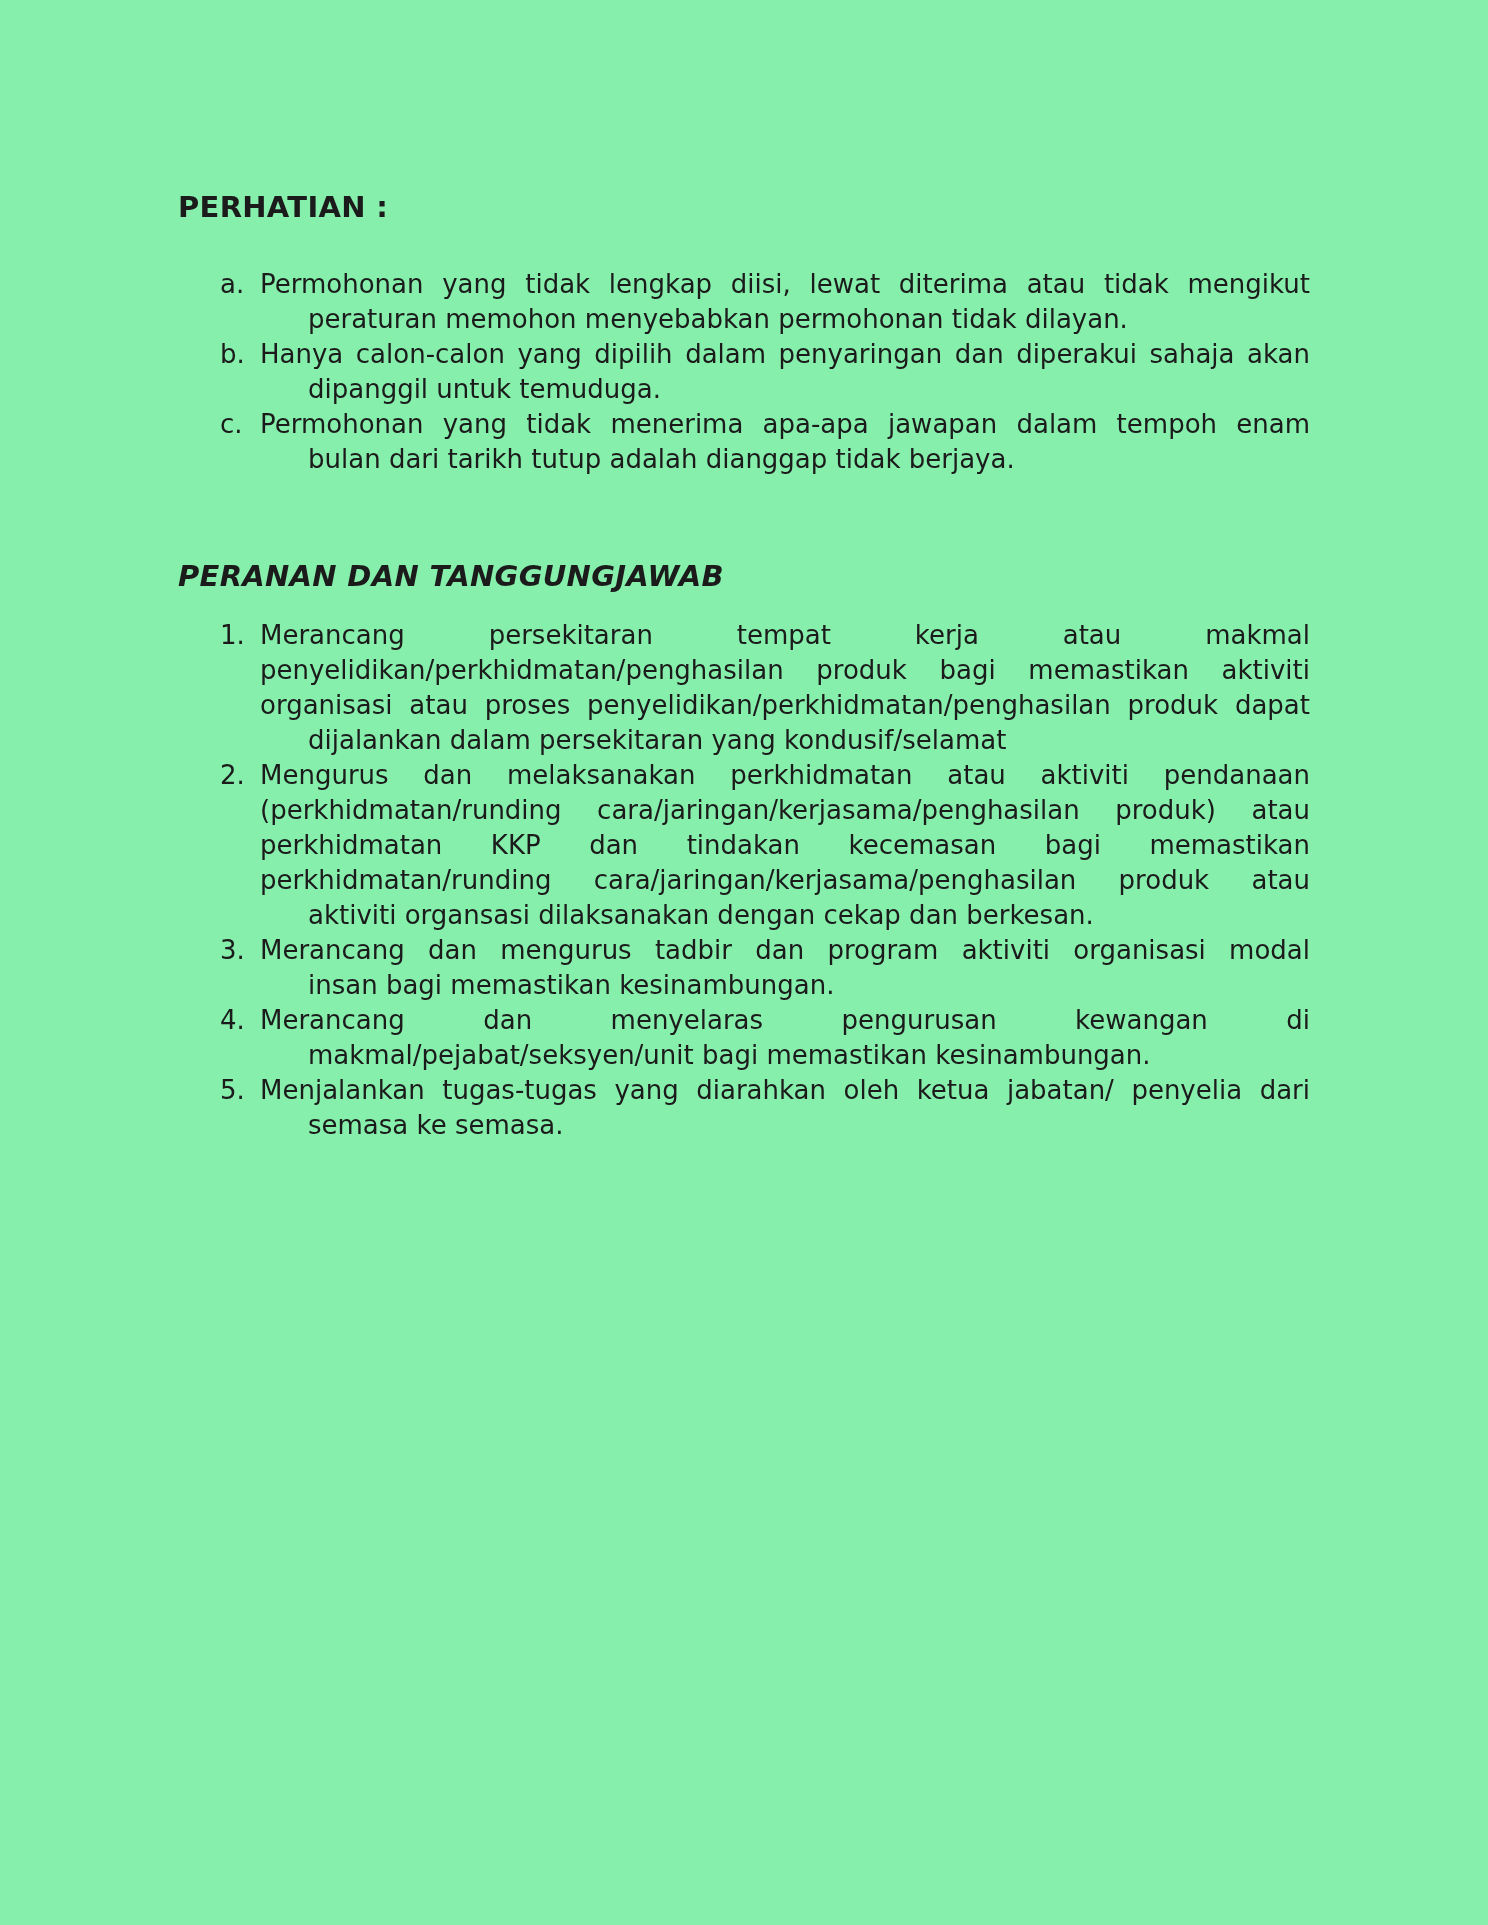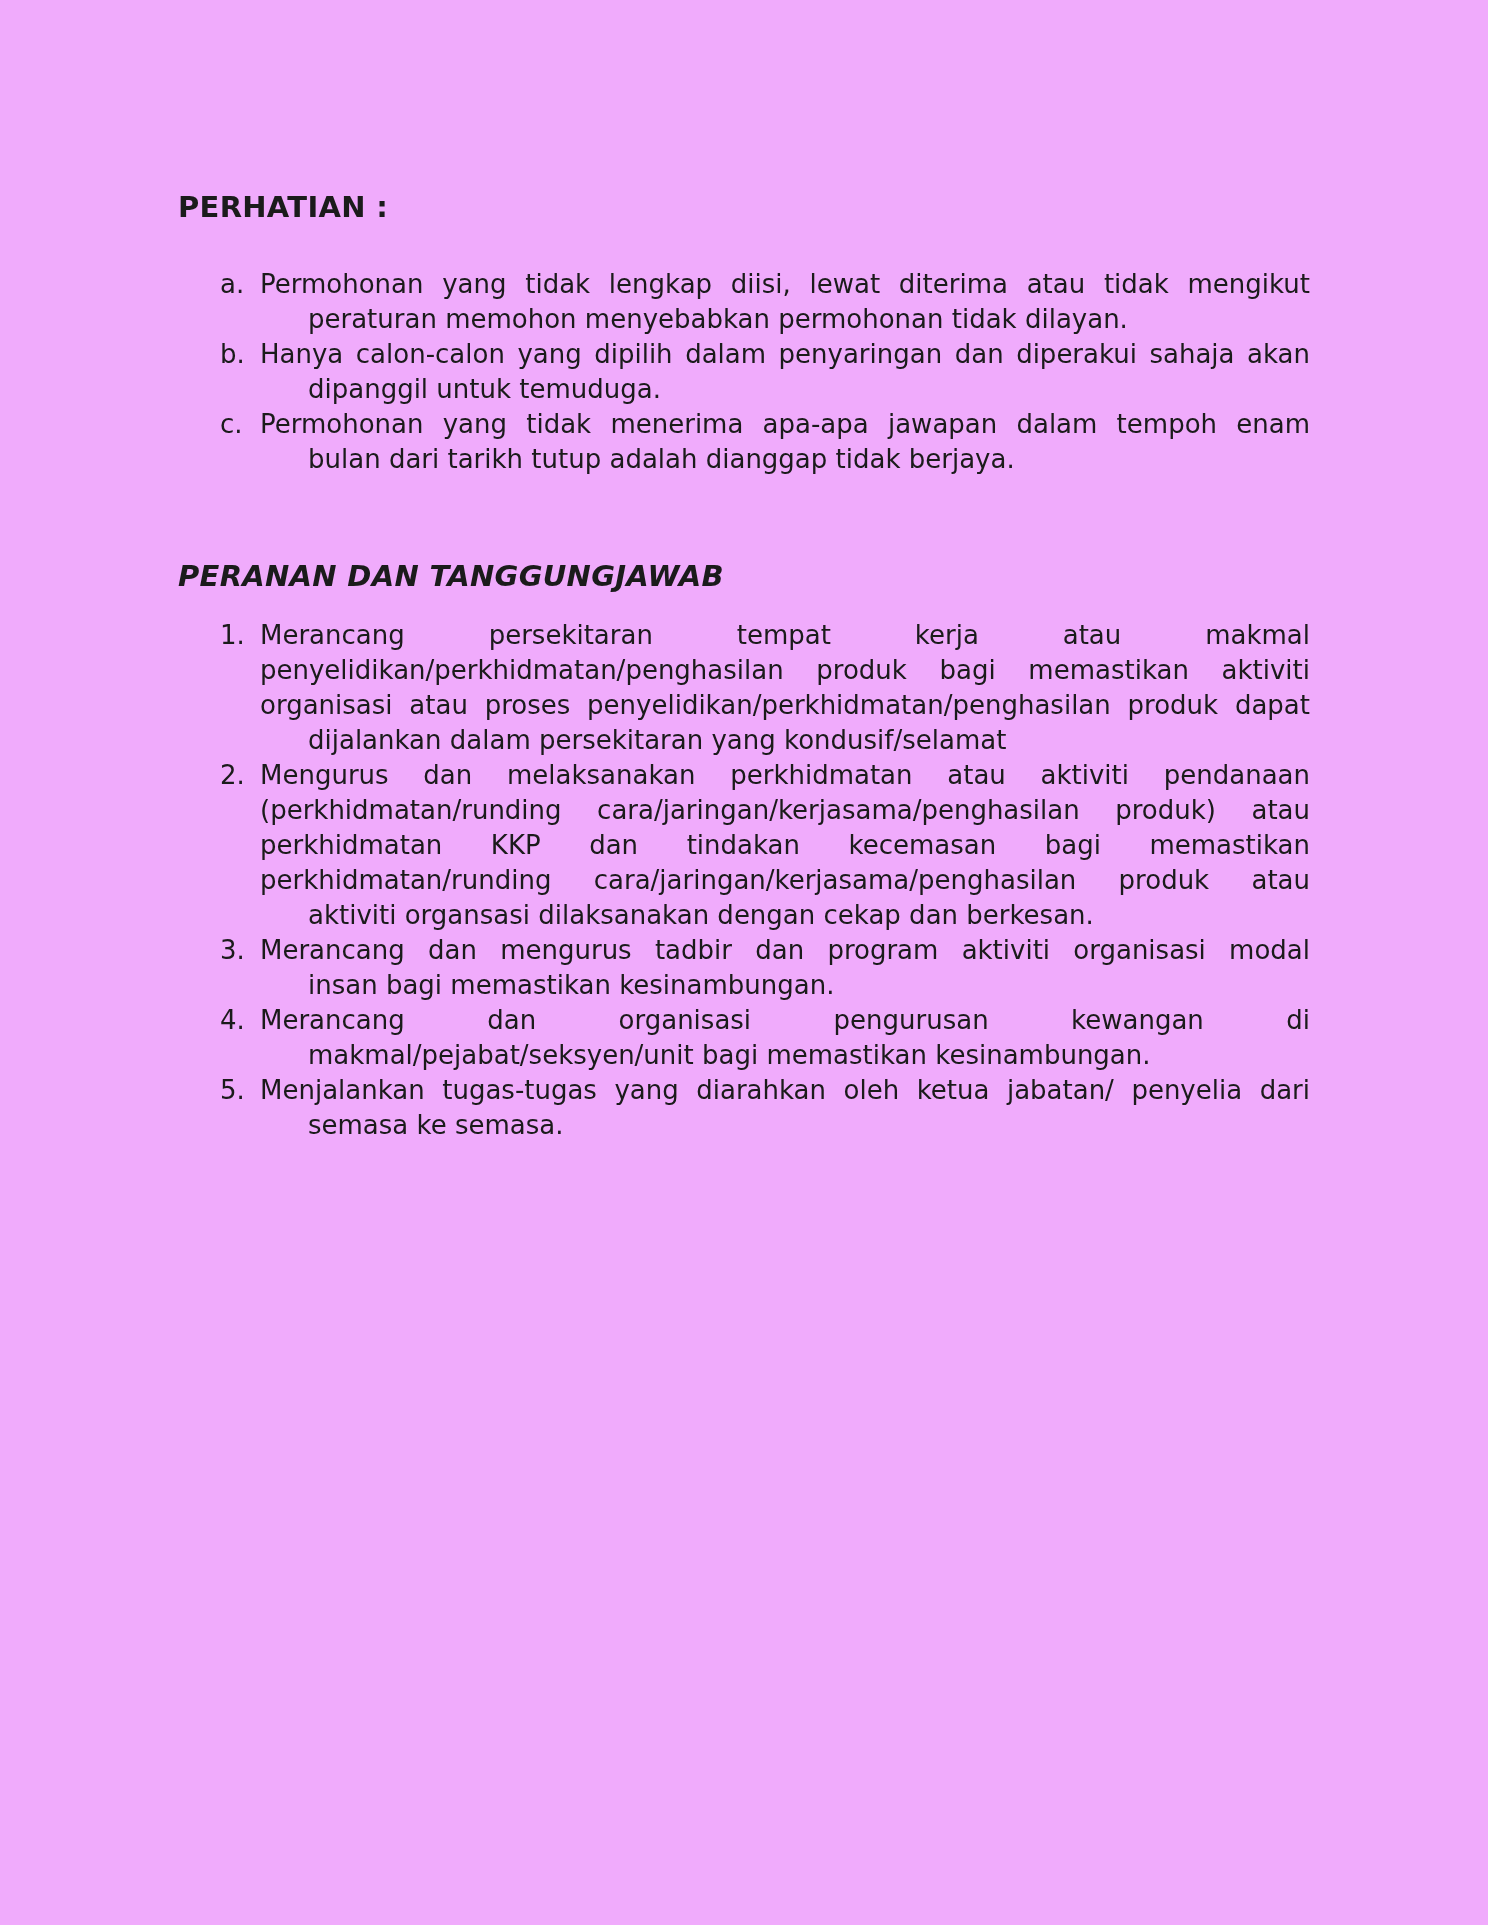--- a/index.html
+++ b/index.html
@@ -5,21 +5,21 @@
   html, body {
     margin: 0;
     padding: 0;
     background: #e8e8e8;
   }
   .page {
     position: relative;
     width: 1488px;
     height: 1925px;
     margin: 0 auto;
-    background: #f0abfc;
+    background: #86efac;
     box-sizing: border-box;
     padding: 190px 178px 0 178px;
     font-family: "DejaVu Sans", "Liberation Sans", sans-serif;
     color: #1b1b1b;
     overflow: hidden;
   }
   .section-heading {
     font-size: 29px;
     font-weight: bold;
     line-height: 35px;
@@ -119,21 +119,21 @@
         <li class="doc-item">
           <span class="doc-marker">3.</span>
           <div class="doc-text">
             <div class="doc-line">Merancang dan mengurus tadbir dan program aktiviti organisasi modal</div>
             <div class="doc-line last">insan bagi memastikan kesinambungan.</div>
           </div>
         </li>
         <li class="doc-item">
           <span class="doc-marker">4.</span>
           <div class="doc-text">
-            <div class="doc-line">Merancang dan organisasi pengurusan kewangan di</div>
+            <div class="doc-line">Merancang dan menyelaras pengurusan kewangan di</div>
             <div class="doc-line last">makmal/pejabat/seksyen/unit  bagi memastikan kesinambungan.</div>
           </div>
         </li>
         <li class="doc-item">
           <span class="doc-marker">5.</span>
           <div class="doc-text">
             <div class="doc-line">Menjalankan tugas-tugas yang diarahkan oleh ketua jabatan/ penyelia dari</div>
             <div class="doc-line last">semasa ke semasa.</div>
           </div>
         </li>

